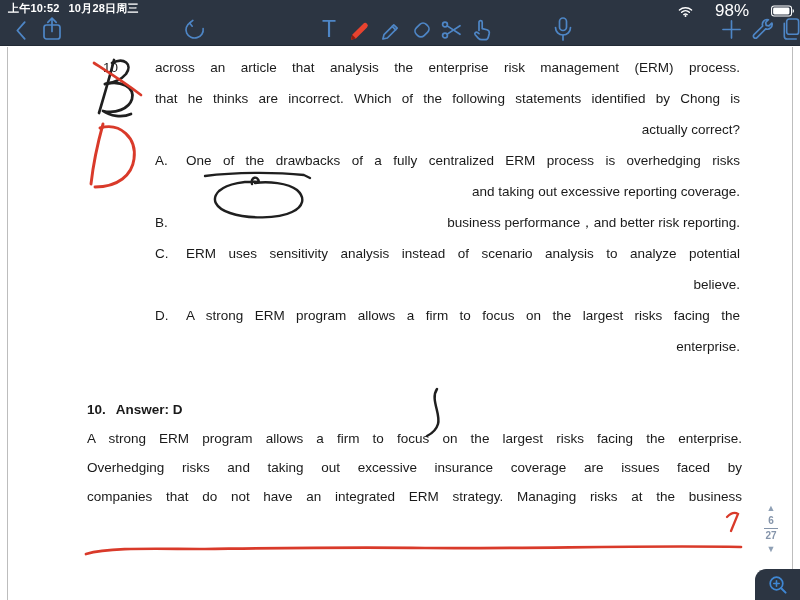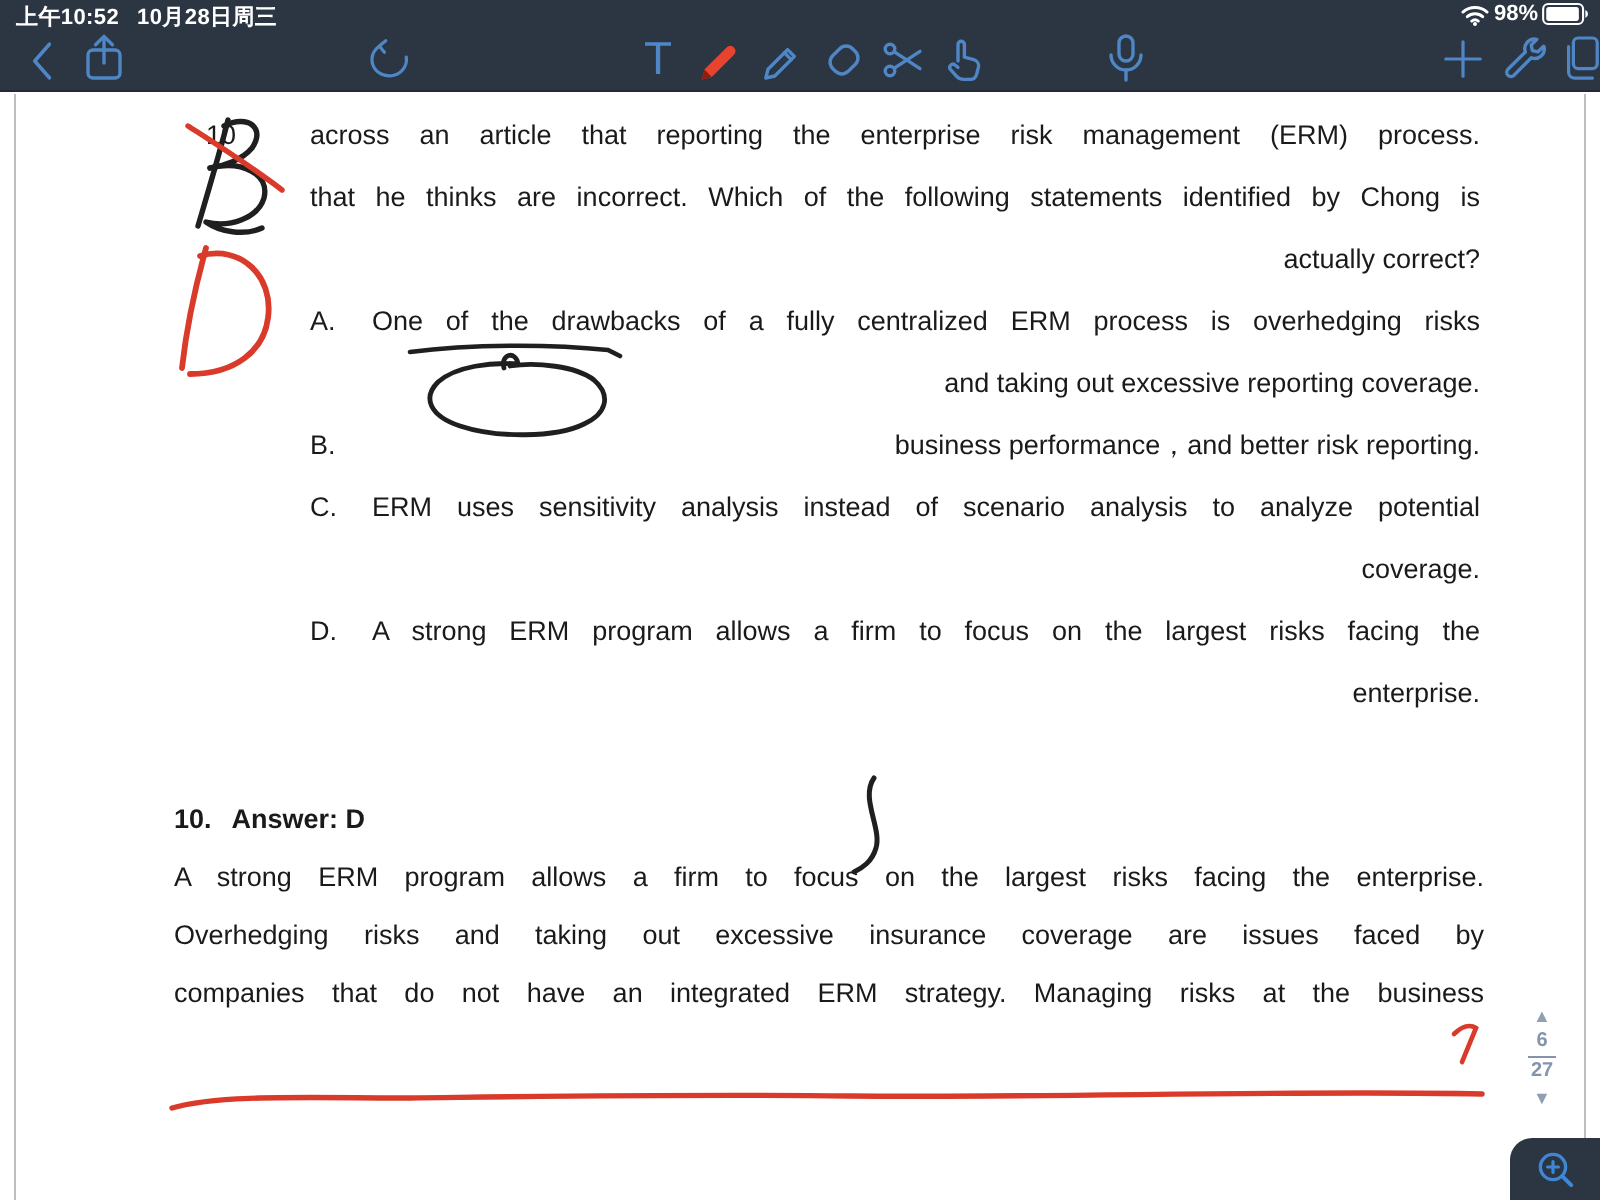--- a/index.html
+++ b/index.html
@@ -8,21 +8,21 @@
   .stage { position:relative; width:800px; height:600px; background:#ffffff;padding-left:34px; }
 
   
   .toolbar { position:absolute; left:0; top:0; width:800px; height:46px;
     background:#2c3542; border-bottom:1px solid #222a35; z-index:10; }
   .statusbar { position:absolute; left:0; top:0; width:800px; height:14px; }
   .status-left { position:absolute; left:8px; top:1px; color:#fff; font-size:11px;
     font-weight:bold; letter-spacing:0.2px; }
   .status-left span { margin-right:9px; }
   .status-right { position:absolute; right:5px; top:1px; display:flex; align-items:center;
-    gap:2px; color:#fff; font-size:11px; font-weight:bold; }
+    gap:22px; color:#fff; font-size:17px; font-weight:normal; }
   .navrow { position:absolute; left:0; top:14px; width:800px; height:32px; }
   .tool { position:absolute; display:flex; align-items:center; justify-content:center;
     cursor:pointer; }
   .ticon { stroke:#4e86c6; fill:none; stroke-width:1.7; stroke-linecap:round;
     stroke-linejoin:round; }
   .ttext { color:#4e86c6; font-size:23px; font-weight:500; line-height:1; }
 
   
   .page-edge { position:absolute; top:47px; bottom:0; width:1px; background:#bdbdbd; z-index:1; }
   .edge-left { left:7px; } .edge-right { left:792px; }
@@ -163,21 +163,21 @@
     </div>
   </div>
 
   <div class="page-edge edge-left"></div>
   <div class="page-edge edge-right"></div>
 
   <div class="content">
     <div class="q-wrap">
       <span class="q-num">10</span>
       <div class="q-lines">
-        <div class="jline">across an article that reporting the enterprise risk management (ERM) process.</div>
+        <div class="jline">across an article that analysis the enterprise risk management (ERM) process.</div>
         <div class="jline">that he thinks are incorrect. Which of the following statements identified by Chong is</div>
         <div class="lline">actually correct?</div>
       </div>
     </div>
 
     <div class="option">
       <span class="opt-letter">A.</span>
       <div class="opt-lines">
         <div class="jline">One of the drawbacks of a fully centralized ERM process is overhedging risks</div>
         <div class="lline">and taking out excessive reporting coverage.</div>
@@ -186,21 +186,21 @@
     <div class="option">
       <span class="opt-letter">B.</span>
       <div class="opt-lines">
         <div class="lline">business performance，and better risk reporting.</div>
       </div>
     </div>
     <div class="option">
       <span class="opt-letter">C.</span>
       <div class="opt-lines">
         <div class="jline">ERM uses sensitivity analysis instead of scenario analysis to analyze potential</div>
-        <div class="lline">coverage.</div>
+        <div class="lline">believe.</div>
       </div>
     </div>
     <div class="option">
       <span class="opt-letter">D.</span>
       <div class="opt-lines">
         <div class="jline">A strong ERM program allows a firm to focus on the largest risks facing the</div>
         <div class="lline">enterprise.</div>
       </div>
     </div>
 

